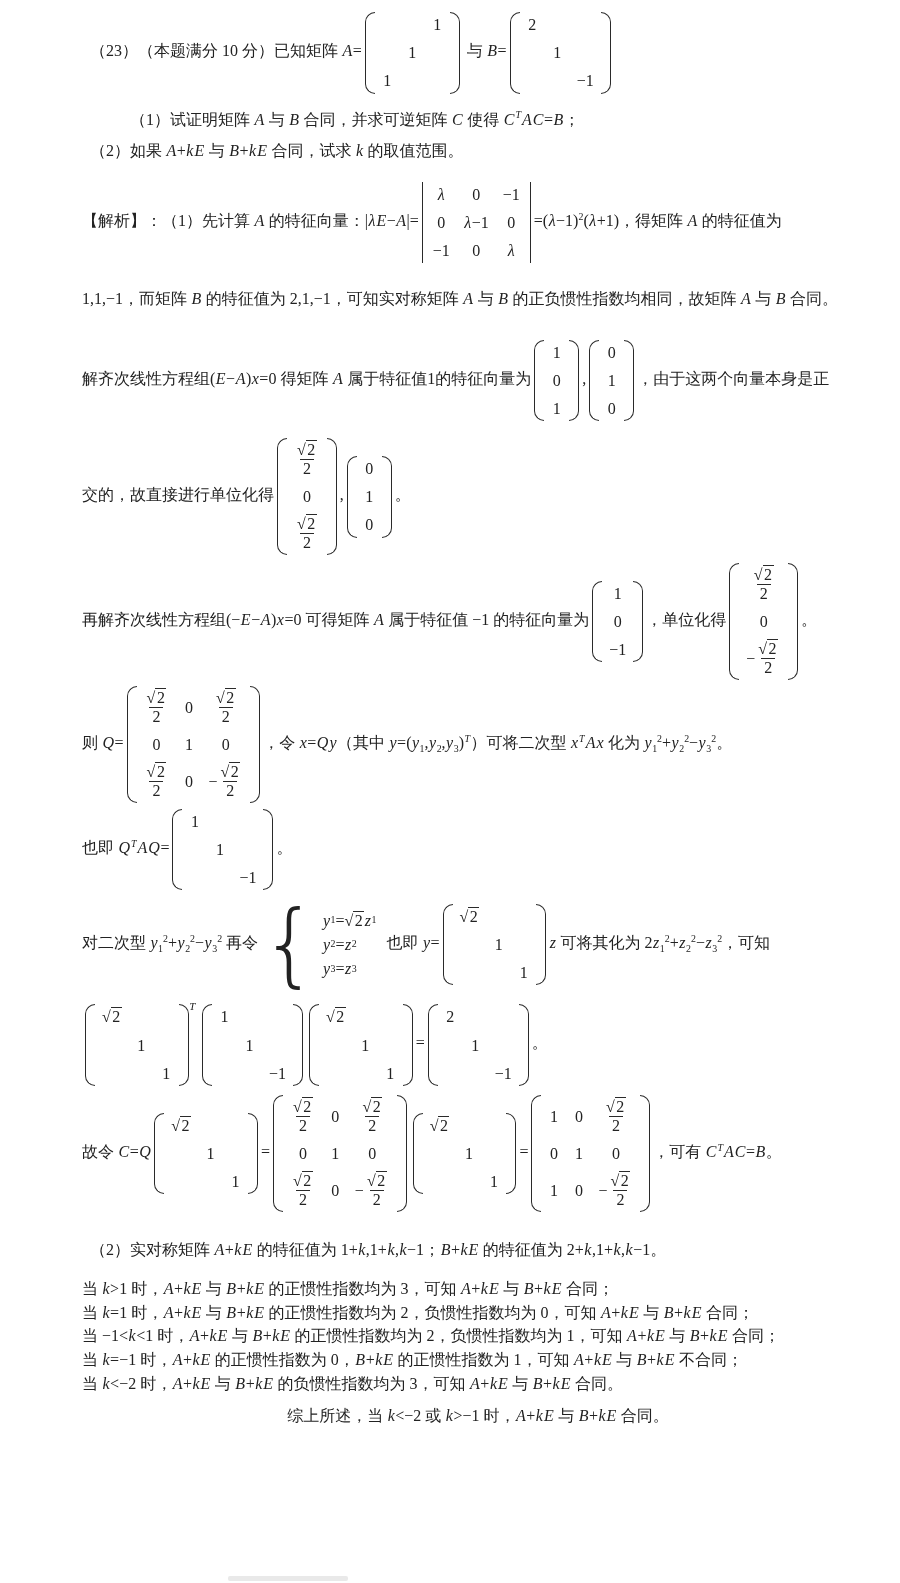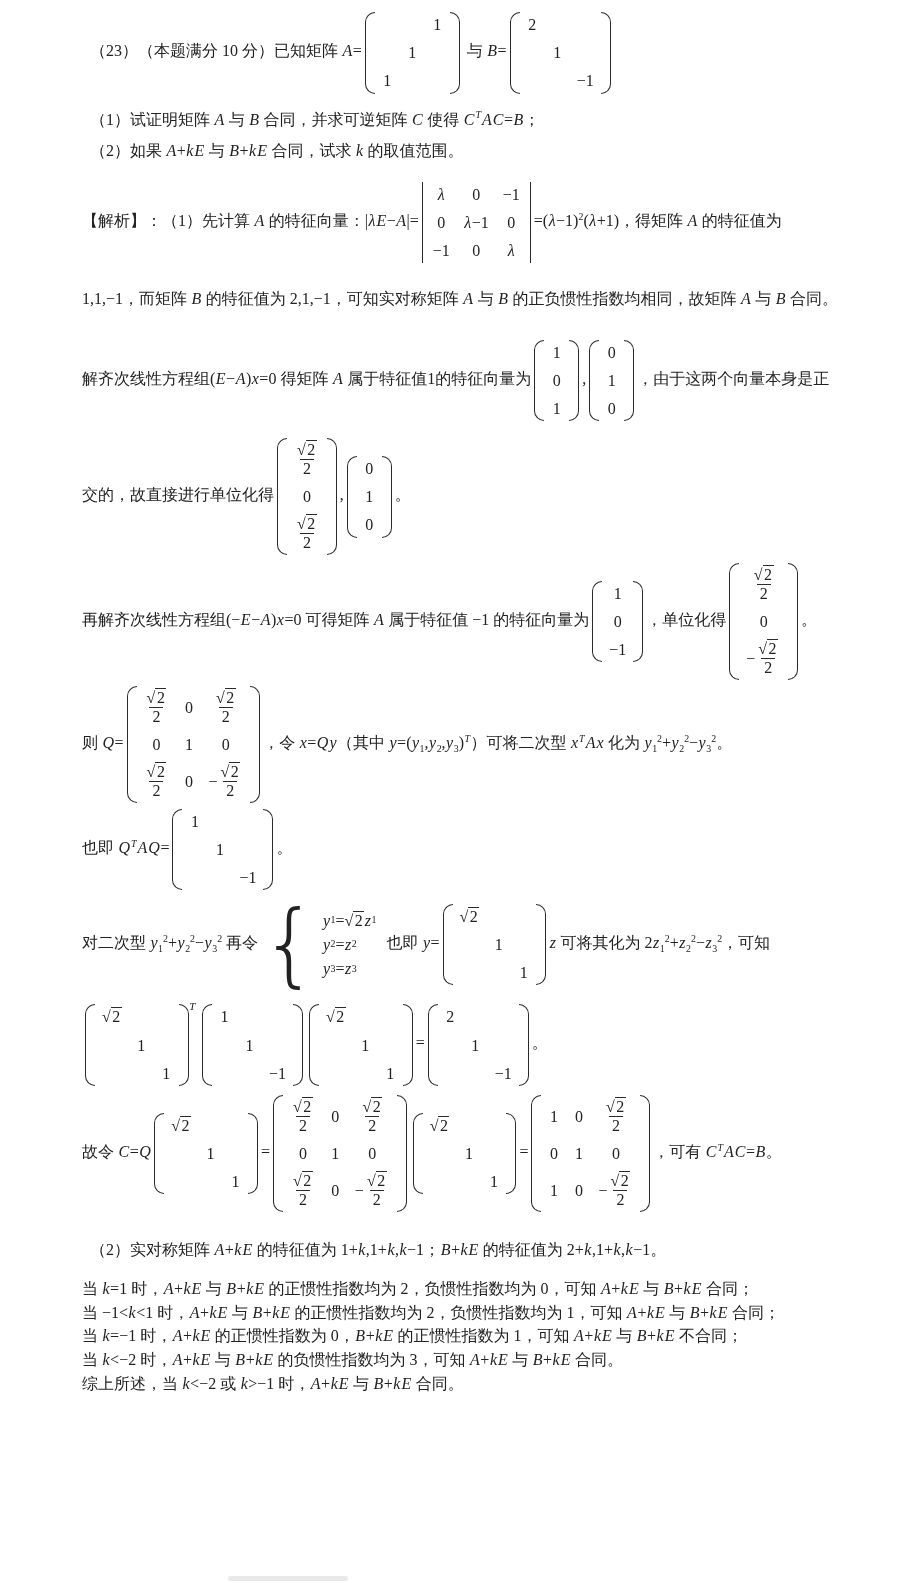--- a/index.html
+++ b/index.html
@@ -27,37 +27,37 @@
   .bl{font-family:"DejaVu Sans",sans-serif;font-weight:200;line-height:1;margin-right:1px;}
   .msup{align-self:flex-start;margin-top:2px;font-size:11px;}
   
   .fr{display:inline-flex;flex-direction:column;align-items:center;line-height:1.12;}
   .ft,.fb{padding:0 3px;}
   .fb{border-top:1.3px solid #2a2a2a;}
   .sq{white-space:nowrap;}
   .sqv{border-top:1.2px solid #2a2a2a;padding:0 1.5px;}
   
   .m-p1{margin-top:2px;}
-  .m-q1{margin-top:11px;}
+  .m-q1{margin-top:11px;margin-left:40px;}
   .m-q2{margin-top:6px;}
   .m-sol1{margin-top:16px;}
   .m-sol1b{margin-top:15px;line-height:2.35;}
   .m-sol2{margin-top:5px;}
   .m-sol3{margin-top:20px;}
   .m-sol4{margin-top:13px;}
   .m-sol5{margin-top:4px;}
   .m-sol6{margin-top:2px;}
   .m-sol7{margin-top:2px;}
   .m-sol8{margin-top:5px;}
   .m-sol9{margin-top:11px;}
   .m-sol10{margin-top:5px;}
   .m-part2{margin-top:23px;}
   .m-cases{margin-top:15px;}
   .case{margin:0;line-height:1.47;}
-  .m-conc{line-height:1.47;}
+  .m-conc{margin-top:9px;line-height:1.47;text-align:center;}
   .artifact{position:absolute;left:228px;bottom:2px;width:120px;height:5px;background:#bfbfbf;opacity:.35;border-radius:2px;}
 </style>
 </head>
 <body>
 
 <div class="page">
 
   <p class="par indent m-p1">
     <span class="mx">（23）（本题满分 10 分）已知矩阵 <i>A</i>=</span><span class="mtx">
         <span class="pl"></span>
@@ -437,20 +437,21 @@
         </span>
         <span class="pr"></span>
       </span><span class="mx">，可有 <i>C</i><sup><i>T</i></sup><i>A</i><i>C</i>=<i>B</i>。</span>
   </p>
 
   <p class="par indent m-part2">
     <span class="mx">（2）实对称矩阵 <i>A</i>+<i>k</i><i>E</i> 的特征值为 1+<i>k</i>,1+<i>k</i>,<i>k</i>−1；<i>B</i>+<i>k</i><i>E</i> 的特征值为 2+<i>k</i>,1+<i>k</i>,<i>k</i>−1。</span>
   </p>
 
   <div class="m-cases">
+    <p class="par case mx">当 <i>k</i>&gt;1 时，<i>A</i>+<i>k</i><i>E</i> 与 <i>B</i>+<i>k</i><i>E</i> 的正惯性指数均为 3，可知 <i>A</i>+<i>k</i><i>E</i> 与 <i>B</i>+<i>k</i><i>E</i> 合同；</p>
     <p class="par case mx">当 <i>k</i>=1 时，<i>A</i>+<i>k</i><i>E</i> 与 <i>B</i>+<i>k</i><i>E</i> 的正惯性指数均为 2，负惯性指数均为 0，可知 <i>A</i>+<i>k</i><i>E</i> 与 <i>B</i>+<i>k</i><i>E</i> 合同；</p>
     <p class="par case mx">当 −1&lt;<i>k</i>&lt;1 时，<i>A</i>+<i>k</i><i>E</i> 与 <i>B</i>+<i>k</i><i>E</i> 的正惯性指数均为 2，负惯性指数均为 1，可知 <i>A</i>+<i>k</i><i>E</i> 与 <i>B</i>+<i>k</i><i>E</i> 合同；</p>
     <p class="par case mx">当 <i>k</i>=−1 时，<i>A</i>+<i>k</i><i>E</i> 的正惯性指数为 0，<i>B</i>+<i>k</i><i>E</i> 的正惯性指数为 1，可知 <i>A</i>+<i>k</i><i>E</i> 与 <i>B</i>+<i>k</i><i>E</i> 不合同；</p>
     <p class="par case mx">当 <i>k</i>&lt;−2 时，<i>A</i>+<i>k</i><i>E</i> 与 <i>B</i>+<i>k</i><i>E</i> 的负惯性指数均为 3，可知 <i>A</i>+<i>k</i><i>E</i> 与 <i>B</i>+<i>k</i><i>E</i> 合同。</p>
   </div>
 
   <p class="par m-conc mx">综上所述，当 <i>k</i>&lt;−2 或 <i>k</i>&gt;−1 时，<i>A</i>+<i>k</i><i>E</i> 与 <i>B</i>+<i>k</i><i>E</i> 合同。</p>
 
   <div class="artifact"></div>
 </div>

